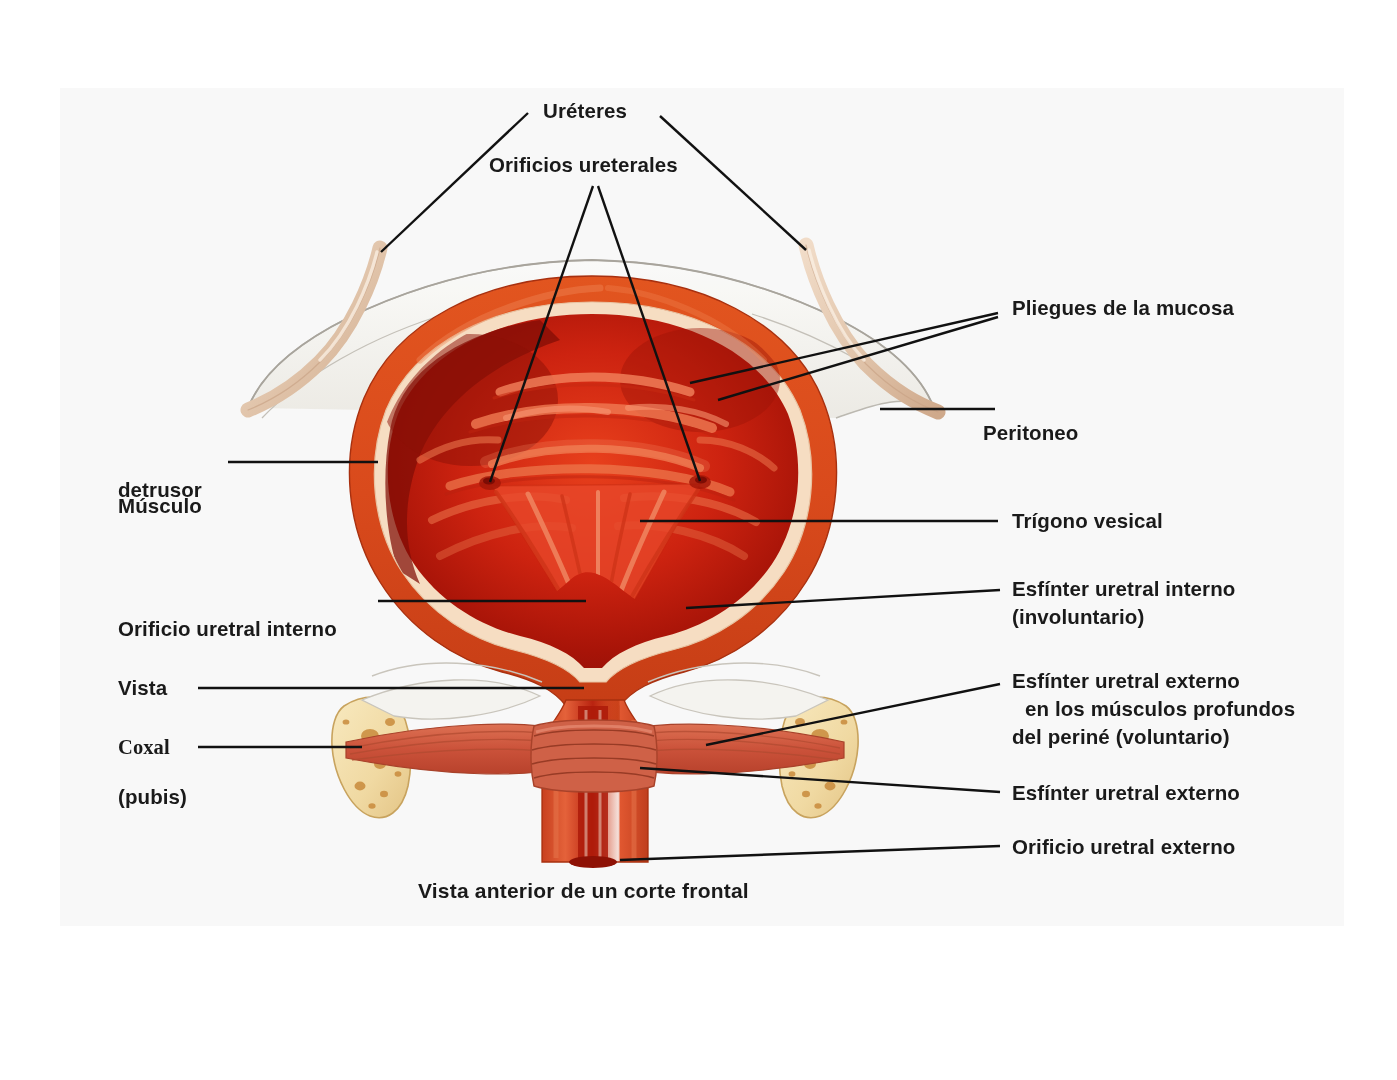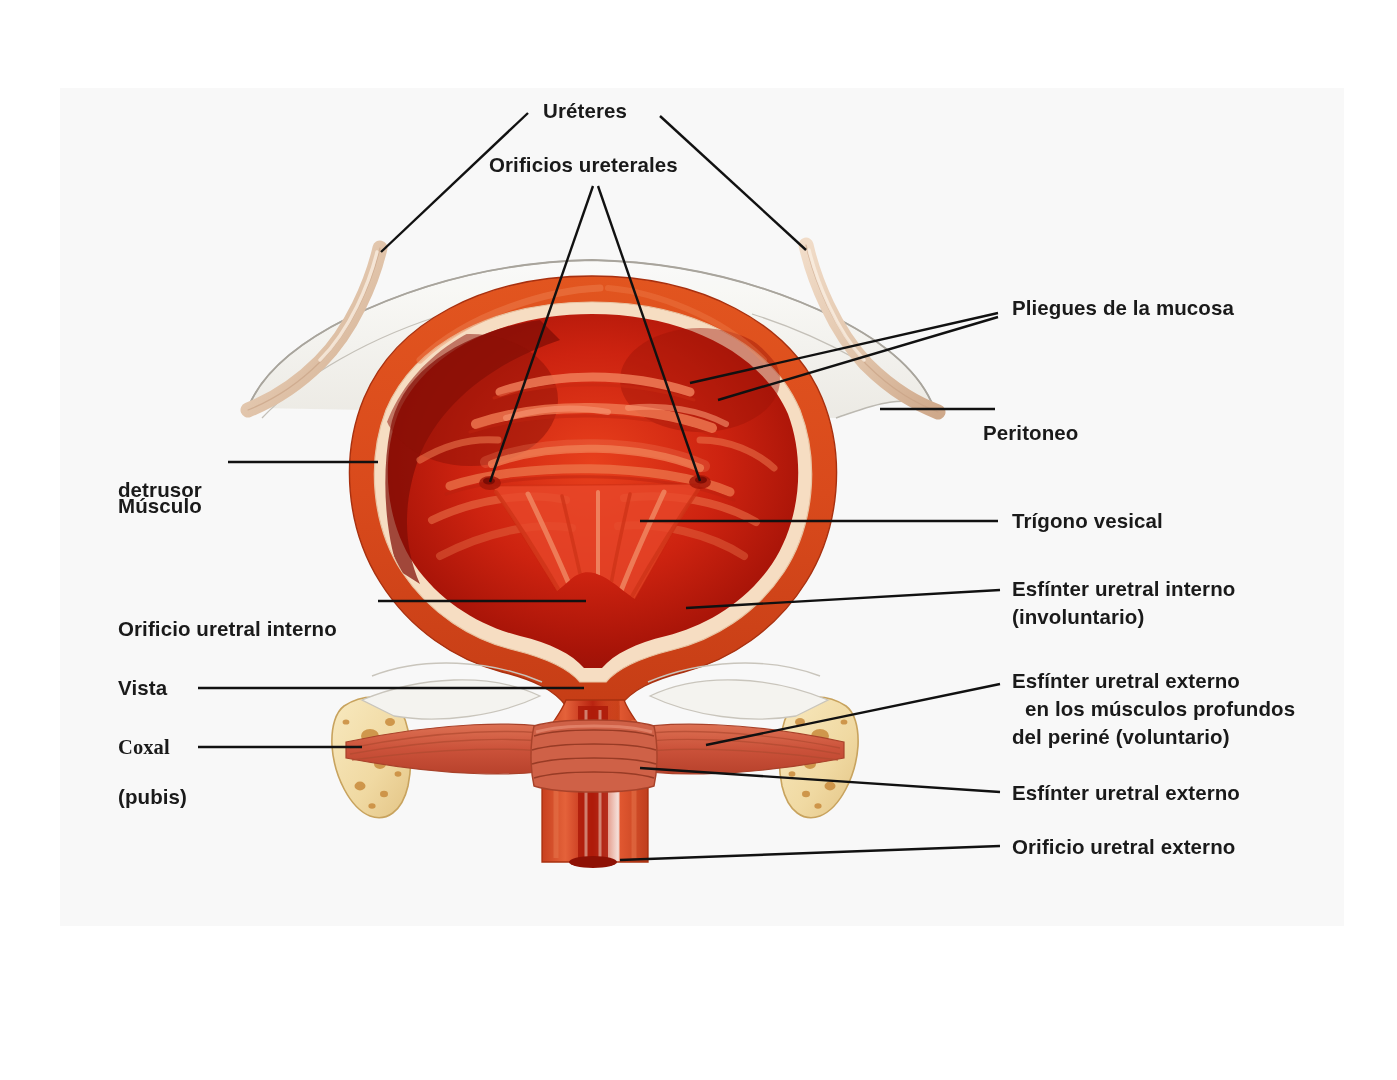--- a/index.html
+++ b/index.html
@@ -390,14 +390,15 @@
 
   <div class="lbl left-al" style="left:118px; top:616px;">Orificio uretral interno</div>
 
   <div class="lbl left-al" style="left:118px; top:675px;">Vista</div>
 
   <div>
     <div class="lbl left-al" style="left:118px; top:734px;font-family:Liberation Serif, serif;">Coxal</div>
     <div class="lbl left-al" style="left:118px; top:762px;margin-top:22px;">(pubis)</div>
   </div>
 
+  <div class="caption" style="left:418px; top:879px;">Vista anterior de un corte frontal</div>
 
 </div>
 
 </body></html>

